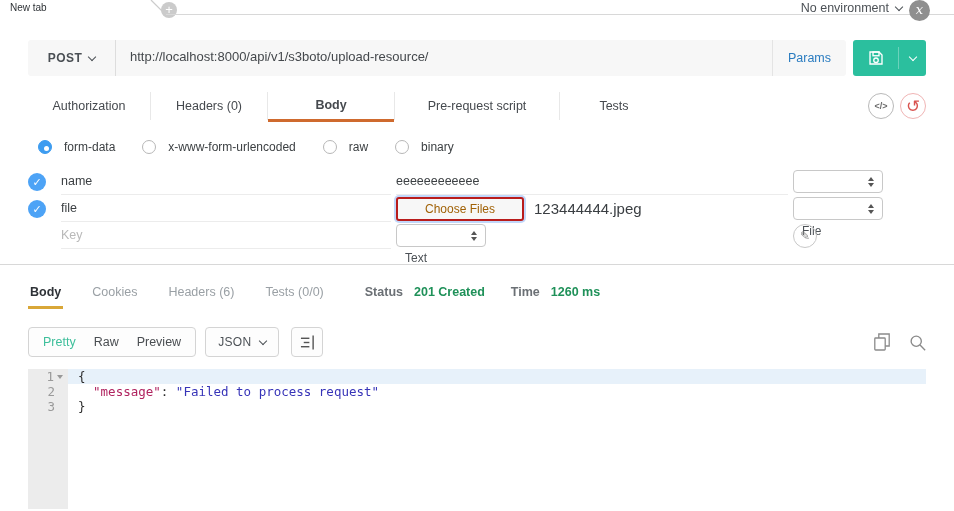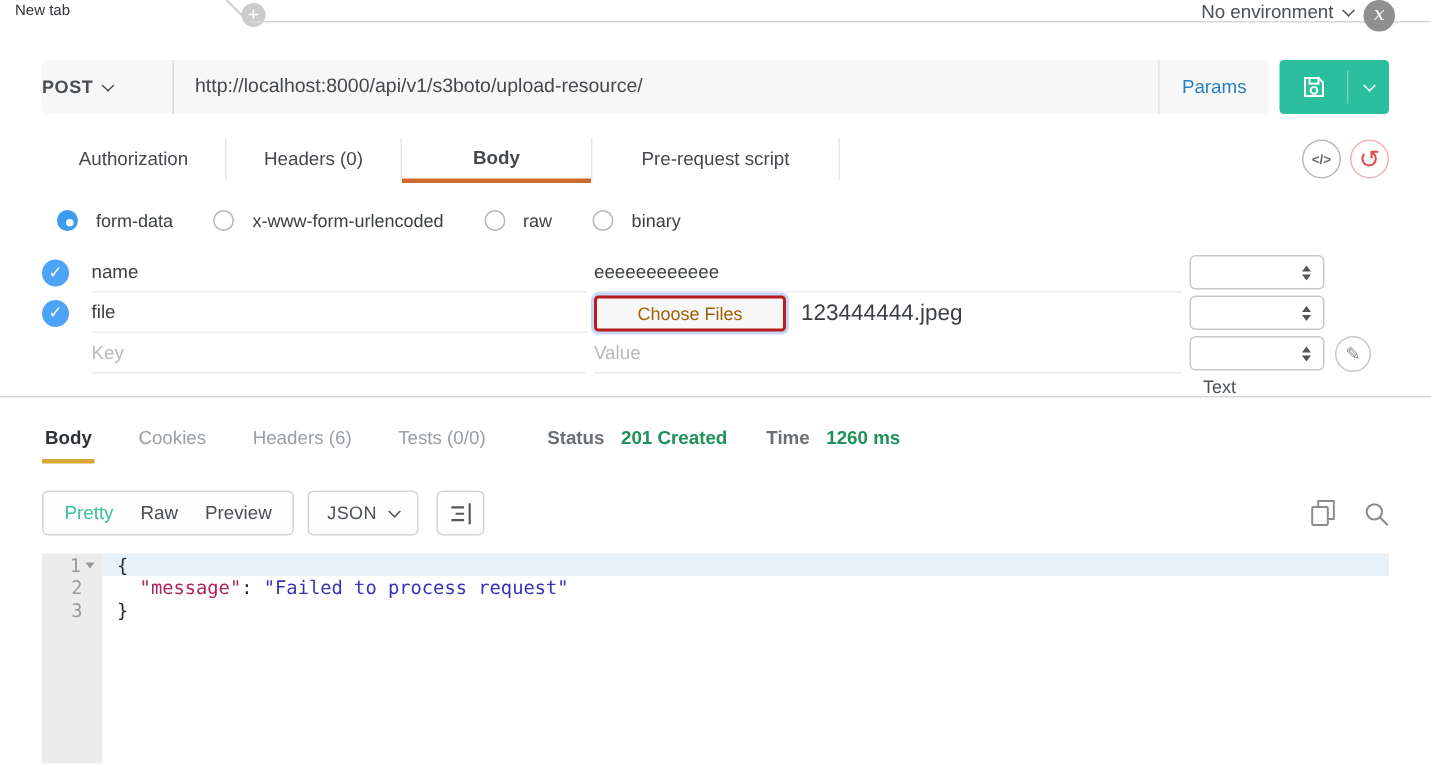--- a/index.html
+++ b/index.html
@@ -17,21 +17,21 @@
               font-size:12.5px; color:#4c5156; cursor:pointer; }
   .chev { display:inline-block; width:6px; height:6px; border-right:1.6px solid currentColor;
           border-bottom:1.6px solid currentColor; transform:rotate(45deg); margin-top:-3px; }
   .env-eye { position:absolute; right:24px; top:0; width:21px; height:21px; border-radius:50%;
              background:#8f8f8f; color:#fff; text-align:center; line-height:20px;
              font-family:"DejaVu Serif", serif; font-style:italic; font-size:13px; cursor:pointer; }
 
   
   .req-row { display:flex; margin:25px 28px 0 28px; height:36px; }
   .url-box { flex:1; display:flex; background:#f7f7f7; border-radius:3px; }
-  .method { width:88px; display:flex; align-items:center; gap:7px;
+  .method { width:88px; display:flex; align-items:center; justify-content:center; gap:7px;
             font-size:12px; font-weight:bold; letter-spacing:.4px; color:#4a4f54;
             border-right:1px solid #ddd; cursor:pointer; }
   .url-text { flex:1; font-size:13px; color:#44484c; line-height:34px; padding-left:14px;
               white-space:nowrap; overflow:hidden; }
   .params-btn { width:74px; border-left:1px solid #e4e4e4; color:#2a7cc0; font-size:12.5px;
                 display:flex; align-items:center; justify-content:center; cursor:pointer; }
   .send-btn { width:92px; margin-left:8px; background:#1673d2; border-radius:3px; color:#fff;
               display:flex; cursor:pointer; }
   .send-main { flex:1; display:flex; align-items:center; justify-content:center; font-size:14px; }
   .btn-sep { width:1px; background:rgba(255,255,255,.3); margin:7px 0; }
@@ -169,20 +169,21 @@
 
 <div class="req-tabs">
   <div class="rq-tab" style="width:122px">Authorization</div>
   <div class="rq-sep"></div>
   <div class="rq-tab" style="width:116px">Headers (0)</div>
   <div class="rq-sep"></div>
   <div class="rq-tab active" style="width:126px">Body</div>
   <div class="rq-sep"></div>
   <div class="rq-tab" style="width:164px">Pre-request script</div>
   <div class="rq-sep"></div>
+  <div class="rq-tab" style="width:108px">Tests</div>
   <div class="tab-icons">
     <div class="circ code-circ">
         <span>&lt;/&gt;</span>
       </div>
     <div class="circ undo-circ">
         <span>↺</span>
       </div>
   </div>
 </div>
 
@@ -238,21 +239,20 @@
           <span class="tri-up"></span>
           <span class="tri-dn"></span>
         </span>
     </div>
     <div></div>
   </div>
 
   <div class="frow">
     <div></div>
     <div class="fcell ph">Key</div>
-    <div class="fcell ph">Value</div>
     <div class="sel">
       <span class="lbl">Text</span>
       <span class="updown">
           <span class="tri-up"></span>
           <span class="tri-dn"></span>
         </span>
     </div>
     <div>
         <div class="pencil-circ">
           <span>✎</span>

